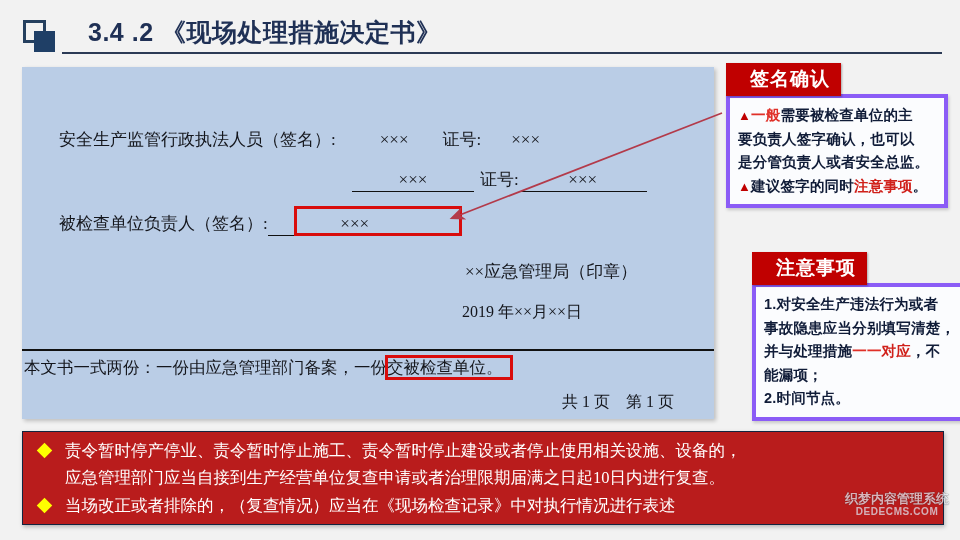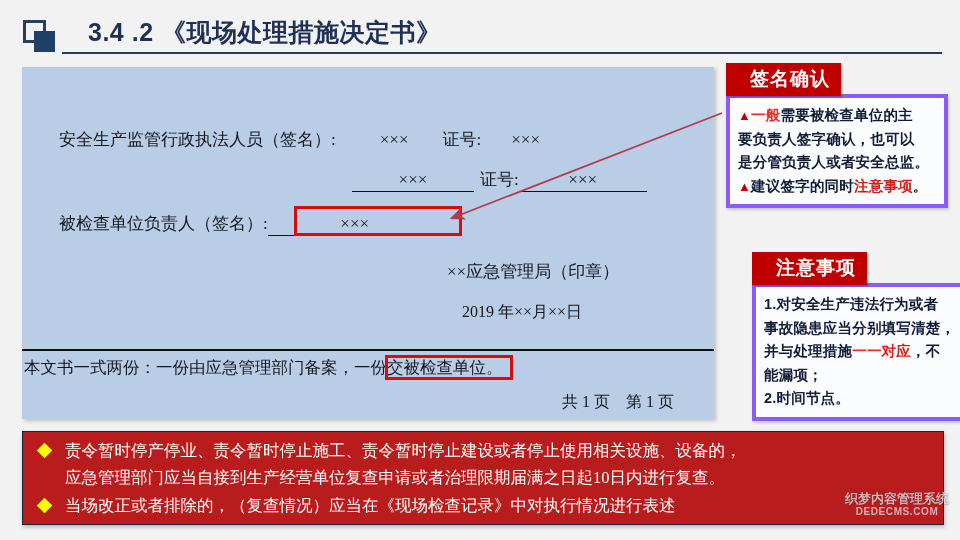--- a/index.html
+++ b/index.html
@@ -53,21 +53,21 @@
   #ln2 .ul.a{width:114px;}
   #ln2 .ul.b{width:120px;}
   #ln2 .sep{display:inline-block;width:6px;}
 
   #ln3{left:37px;top:145px;}
   #ln3 .ul3{
     display:inline-block;width:166px;text-align:center;
     border-bottom:1.6px solid #111;padding:0 4px 1px 4px;
   }
 
-  #ln-stamp{left:425px;top:193px;}
+  #ln-stamp{left:443px;top:193px;}
   #ln-date{left:440px;top:235px;font-size:16px;}
 
   #doc-rule{position:absolute;left:0;top:282px;width:692px;height:2px;background:#111;}
   #ln-note{left:2px;top:290px;font-size:16.5px;}
   #ln-pages{left:540px;top:325px;font-size:16px;}
 
   
   .redbox{position:absolute;border:3px solid #d90c0c;box-sizing:border-box;}
   #redbox-sign{left:272px;top:139px;width:168px;height:30px;}
   #redbox-note{left:363px;top:288px;width:128px;height:25px;}

